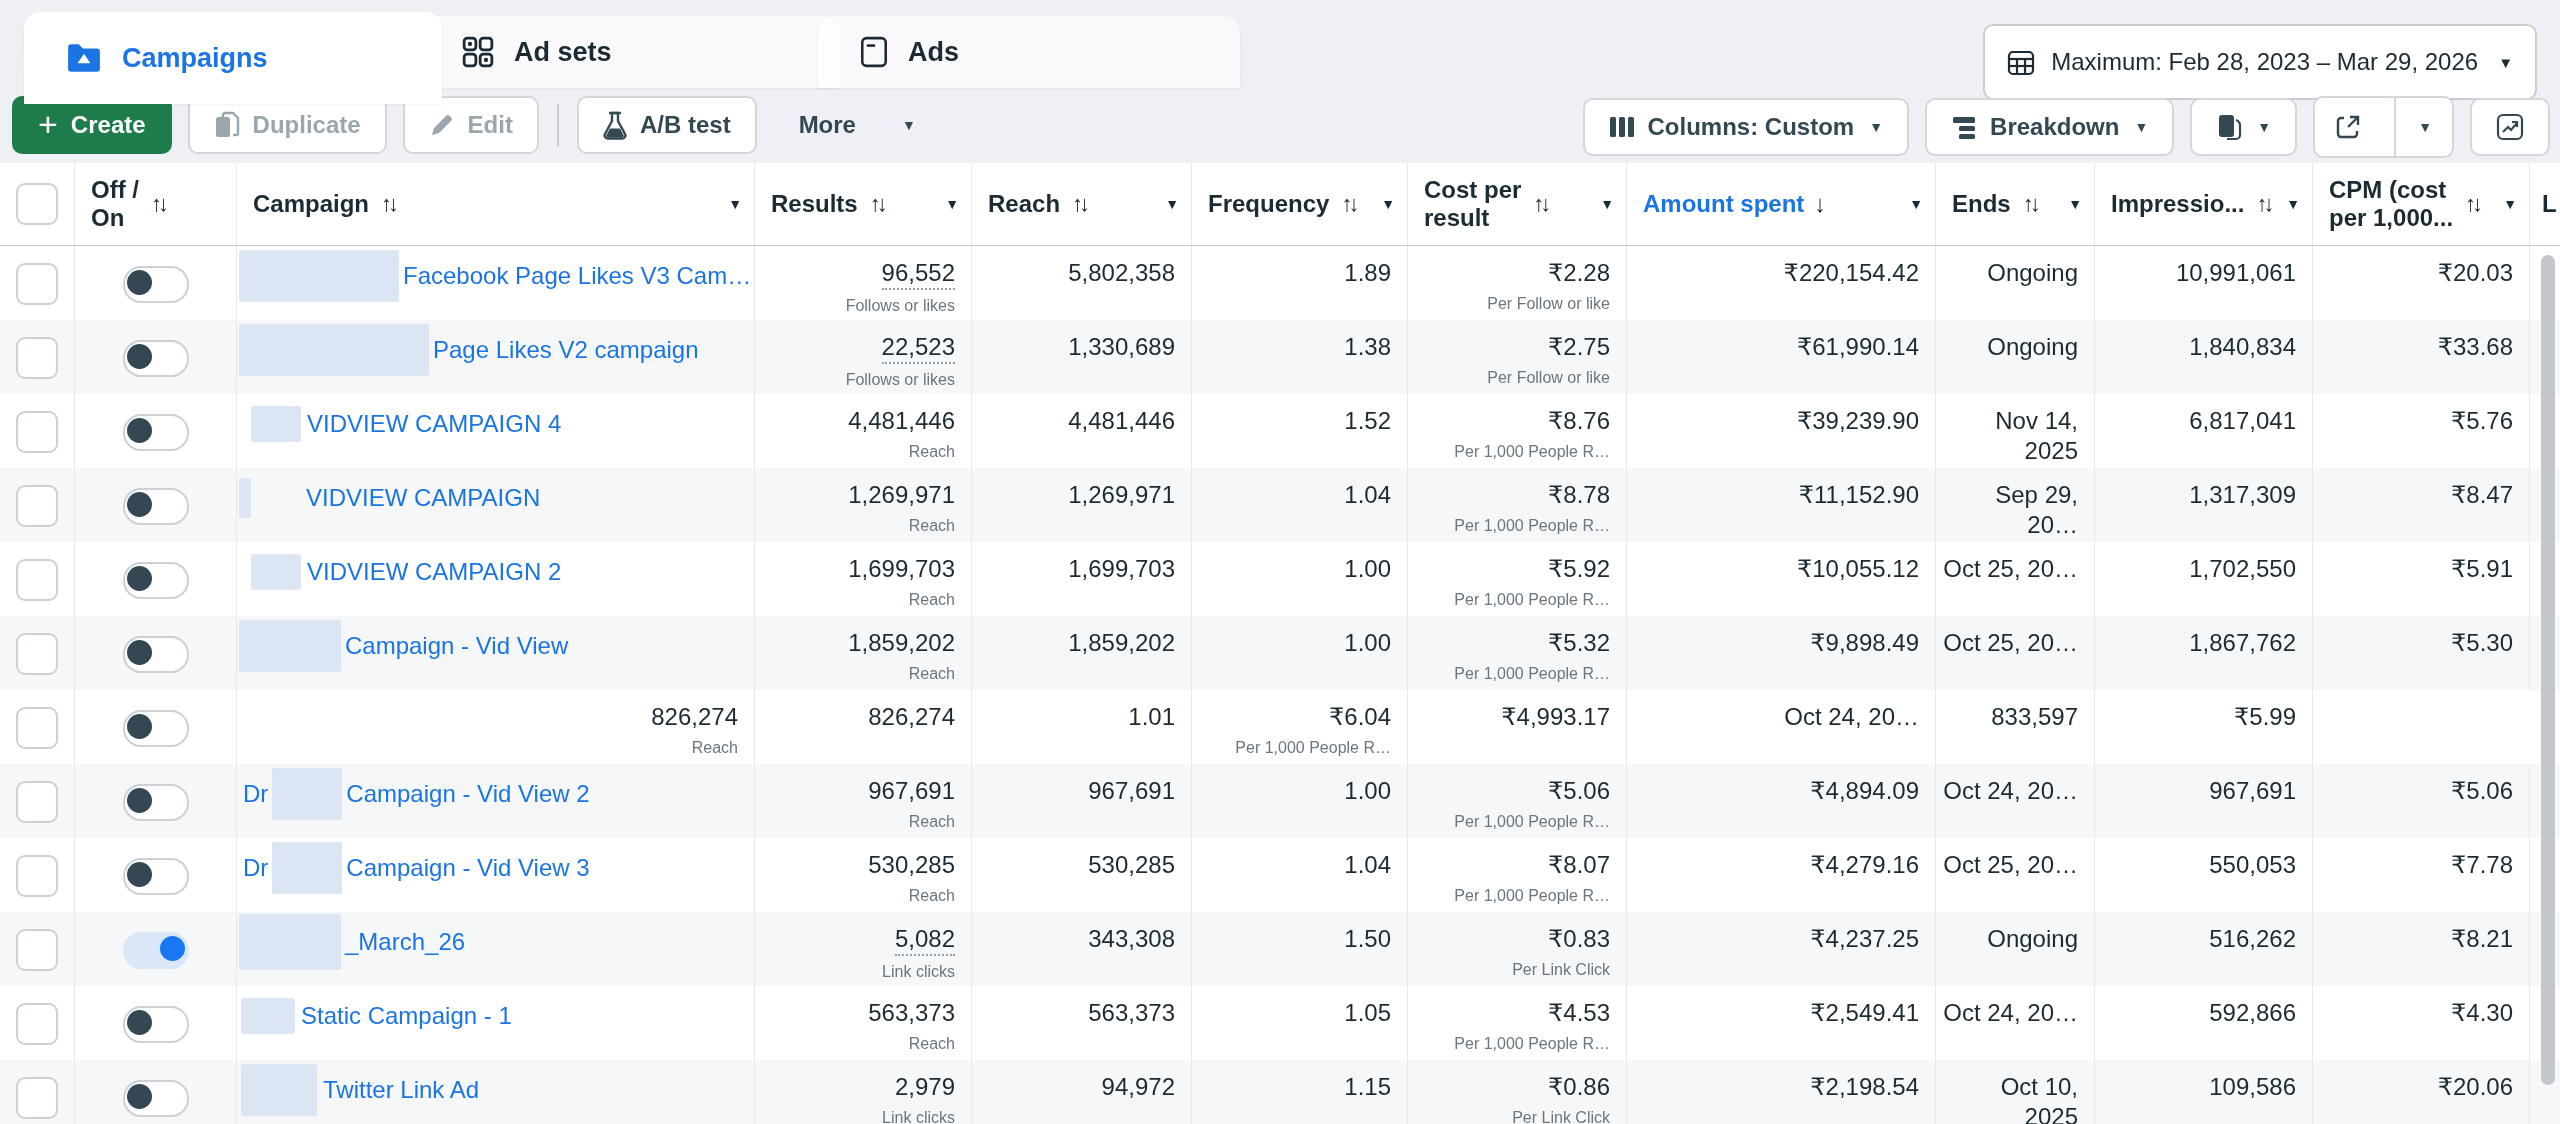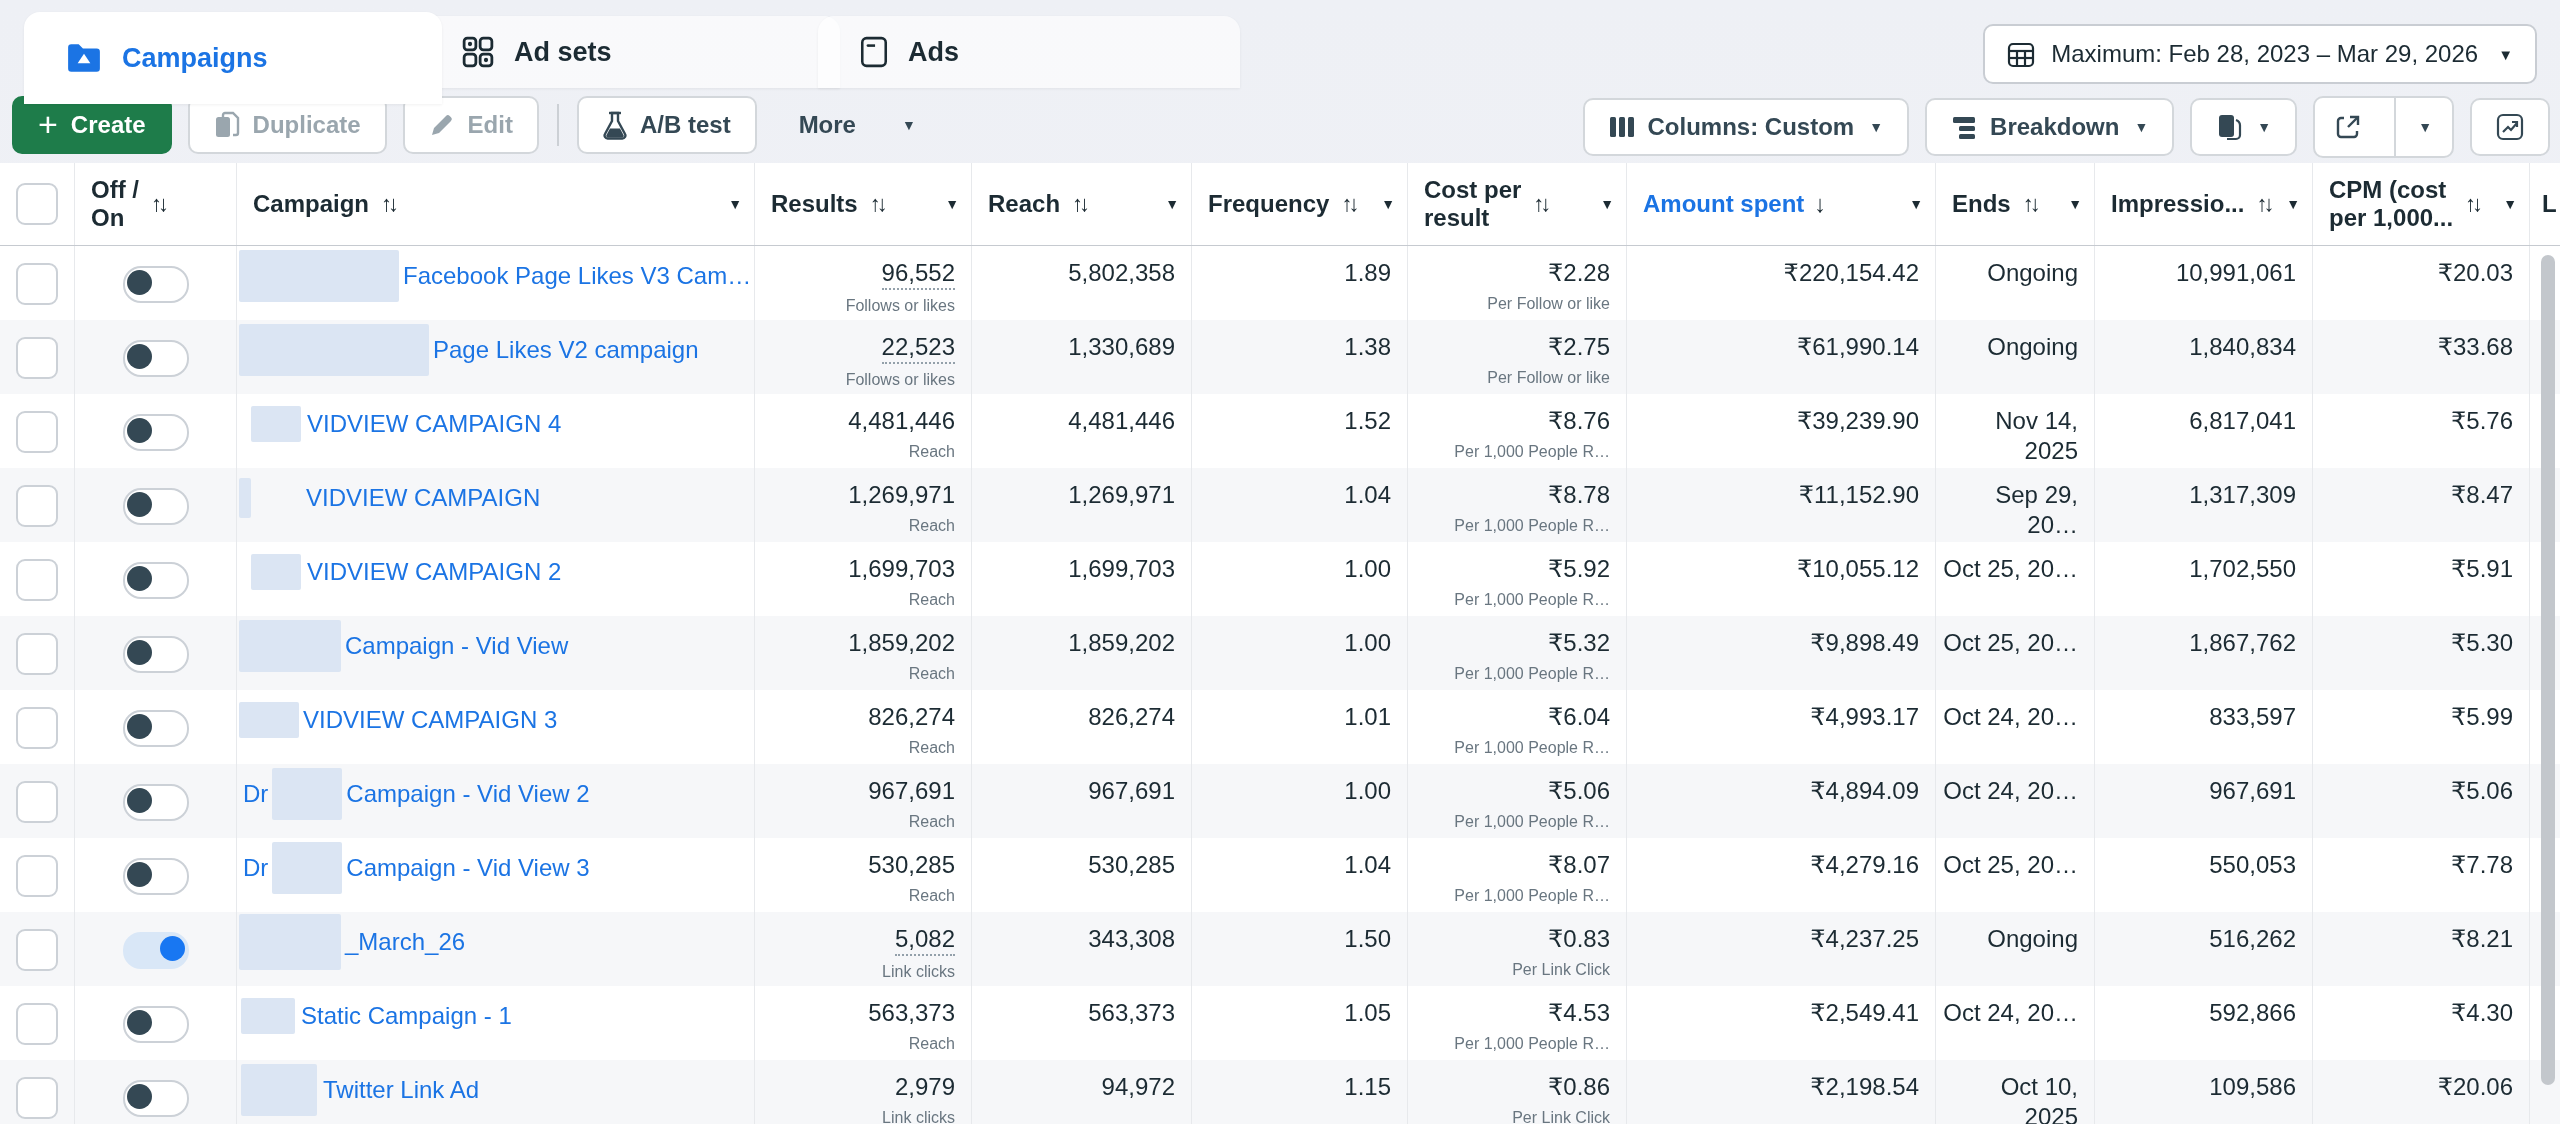--- a/index.html
+++ b/index.html
@@ -14,21 +14,21 @@
     --cols:75px 162px 518px 217px 220px 216px 219px 309px 159px 218px 217px 30px;
     --blue:#1b74e4; --dark:#1c2b33; --border:#d3d7db; --cellline:#e7e9ec;
   }
   
   .tabbar{position:absolute;top:0;left:0;right:0;height:88px;}
   .tab{position:absolute;border-radius:16px 16px 0 0;display:flex;align-items:center;gap:20px;padding-left:42px;cursor:pointer;box-shadow:0 1px 3px rgba(0,0,0,.06);}
   .tab-active{top:12px;height:92px;background:#fff;z-index:2;}
   .tab-idle{top:16px;height:72px;background:rgba(255,255,255,.62);}
   .tab-label{font-size:27px;font-weight:700;color:#1c2b33;white-space:nowrap;}
   .tab-active .tab-label{color:var(--blue);}
-  .date-pill{position:absolute;top:24px;right:23px;height:52px;background:#fff;border:2px solid #c9cdd3;border-radius:10px;display:flex;align-items:center;gap:16px;padding:2px 22px;font-size:24px;color:#1c2b33;cursor:pointer;}
+  .date-pill{position:absolute;top:24px;right:23px;height:52px;background:#fff;border:2px solid #c9cdd3;border-radius:10px;display:flex;align-items:center;gap:16px;padding:10px 22px;font-size:24px;color:#1c2b33;cursor:pointer;}
   .pill-caret{font-size:15px;color:#1c2b33;margin-left:4px;}
   
   .toolbar{position:absolute;top:96px;left:12px;right:10px;height:58px;}
   .tb-left{display:flex;align-items:center;gap:16px;}
   .btn{height:58px;border-radius:10px;display:inline-flex;align-items:center;gap:13px;padding:0 24px;font-size:24px;font-weight:700;background:#fff;border:2px solid var(--border);color:#344854;cursor:pointer;font-family:inherit;white-space:nowrap;}
   .btn-green{background:#1e7c4a;border-color:#1e7c4a;color:#fff;}
   .btn-disabled{color:#9aa6ae;}
   .btn-ghost{border-color:transparent;background:transparent;gap:44px;}
   .plus-glyph{font-size:34px;font-weight:400;line-height:1;margin-top:-3px;}
   .vdiv{width:2px;height:42px;background:#ccd0d5;margin:0 2px;}
@@ -532,24 +532,20 @@
   </div>
       <div class="tr">
     <div class="td c-check">
           <span class="checkbox"></span>
         </div>
     <div class="td c-toggle">
           <span class="switch">
             <span class="knob"></span>
           </span>
         </div>
-    <div class="td c-name">
-          <span class="redact" style="margin-left:2px;width:60px;height:36px;margin-top:-3px"></span>
-          <a class="cname" style="margin-left:4px">VIDVIEW CAMPAIGN 3</a>
-        </div>
     <div class="td c-num">
           <span class="val">826,274</span>
           <span class="sub">Reach</span>
         </div>
     <div class="td c-num">
           <span class="val">826,274</span>
         </div>
     <div class="td c-num">
           <span class="val">1.01</span>
         </div>

